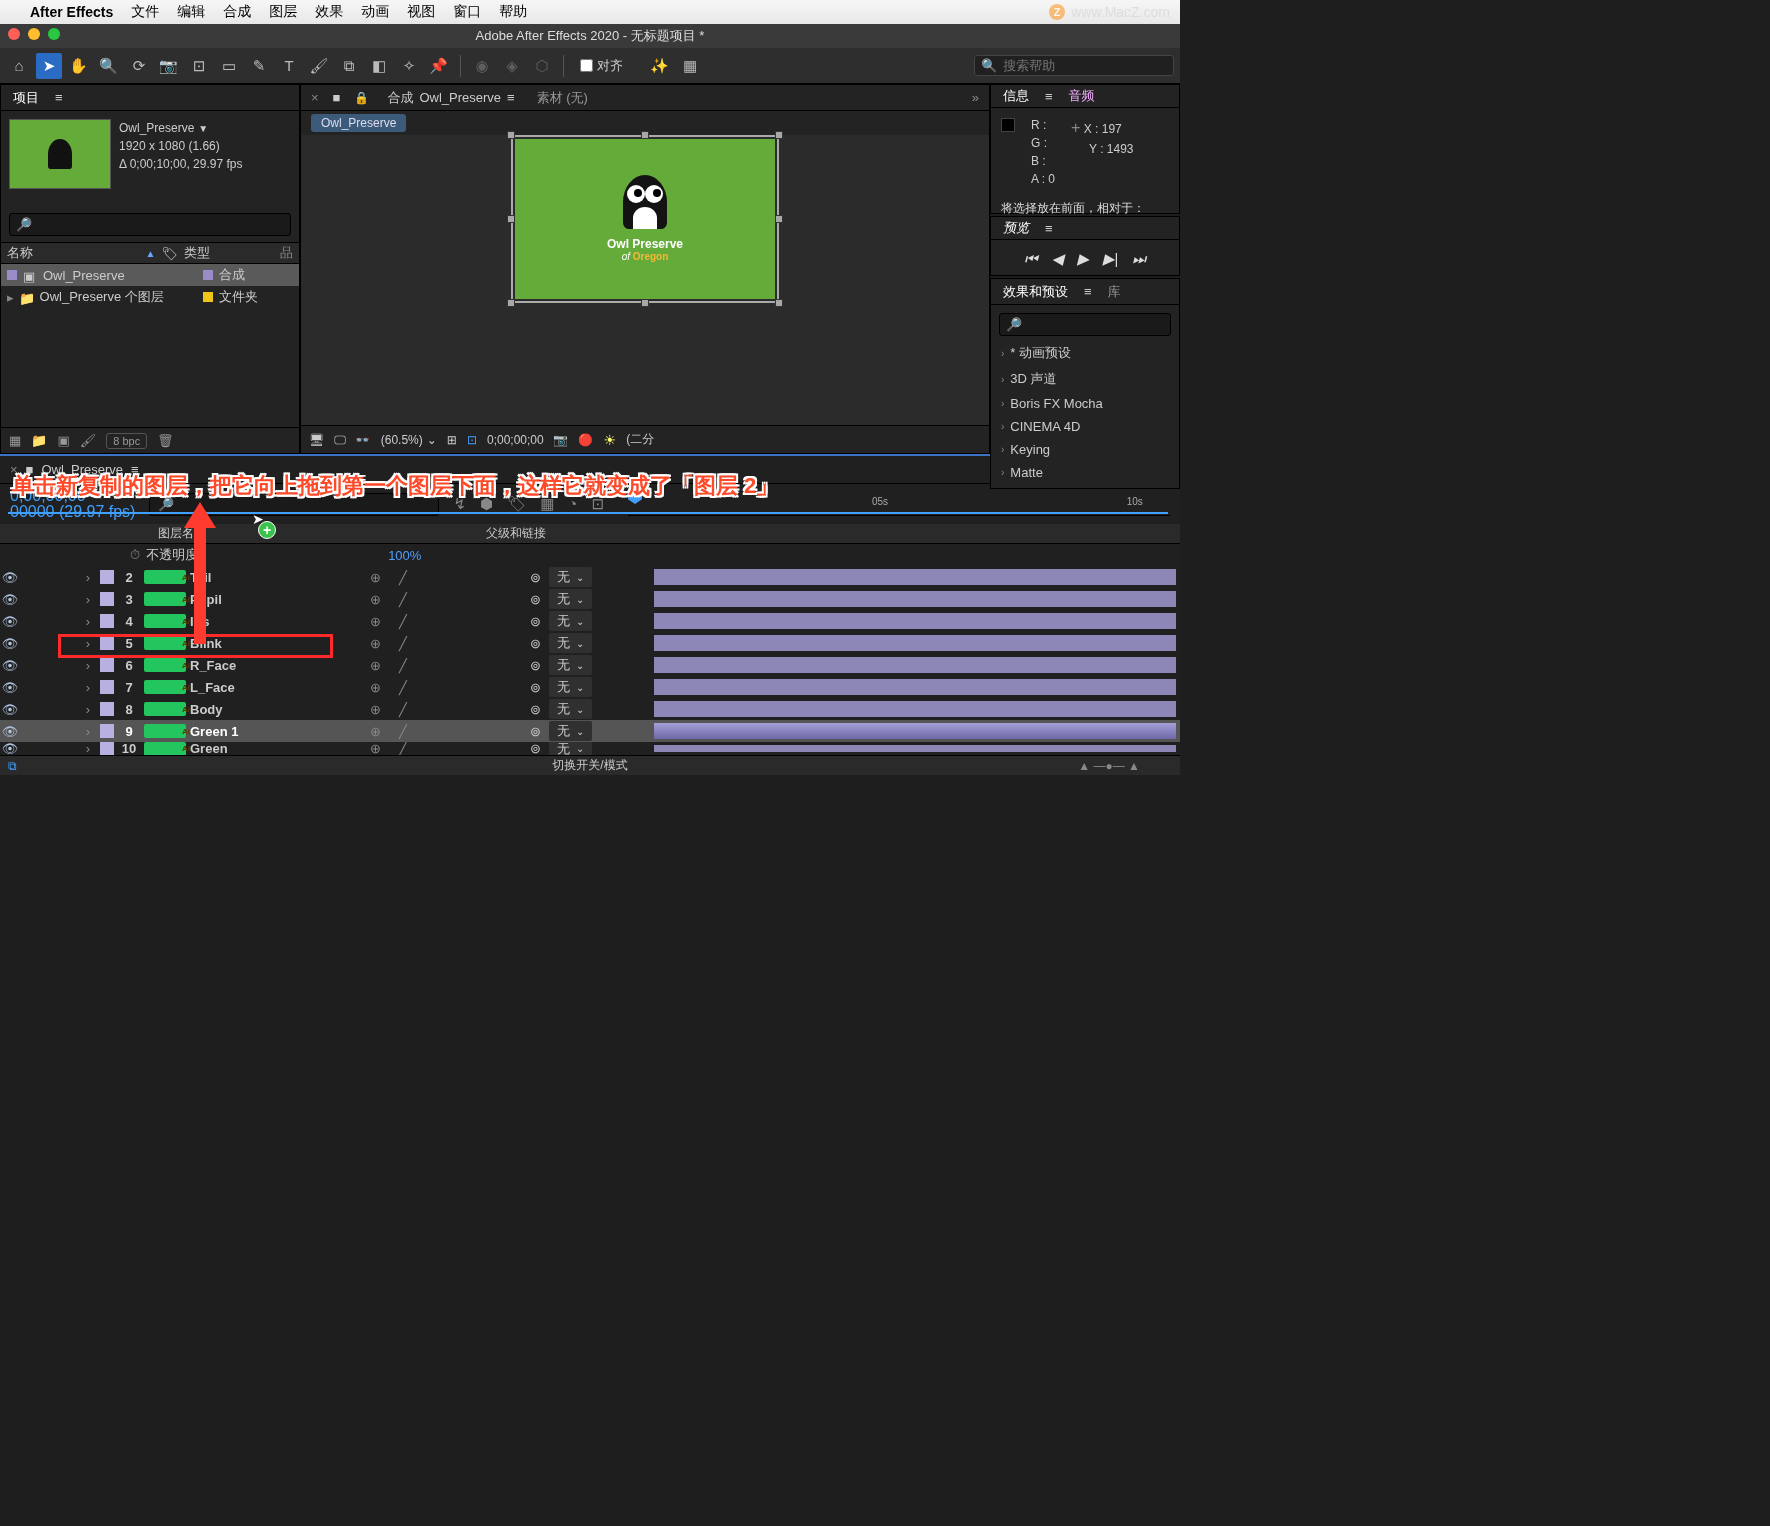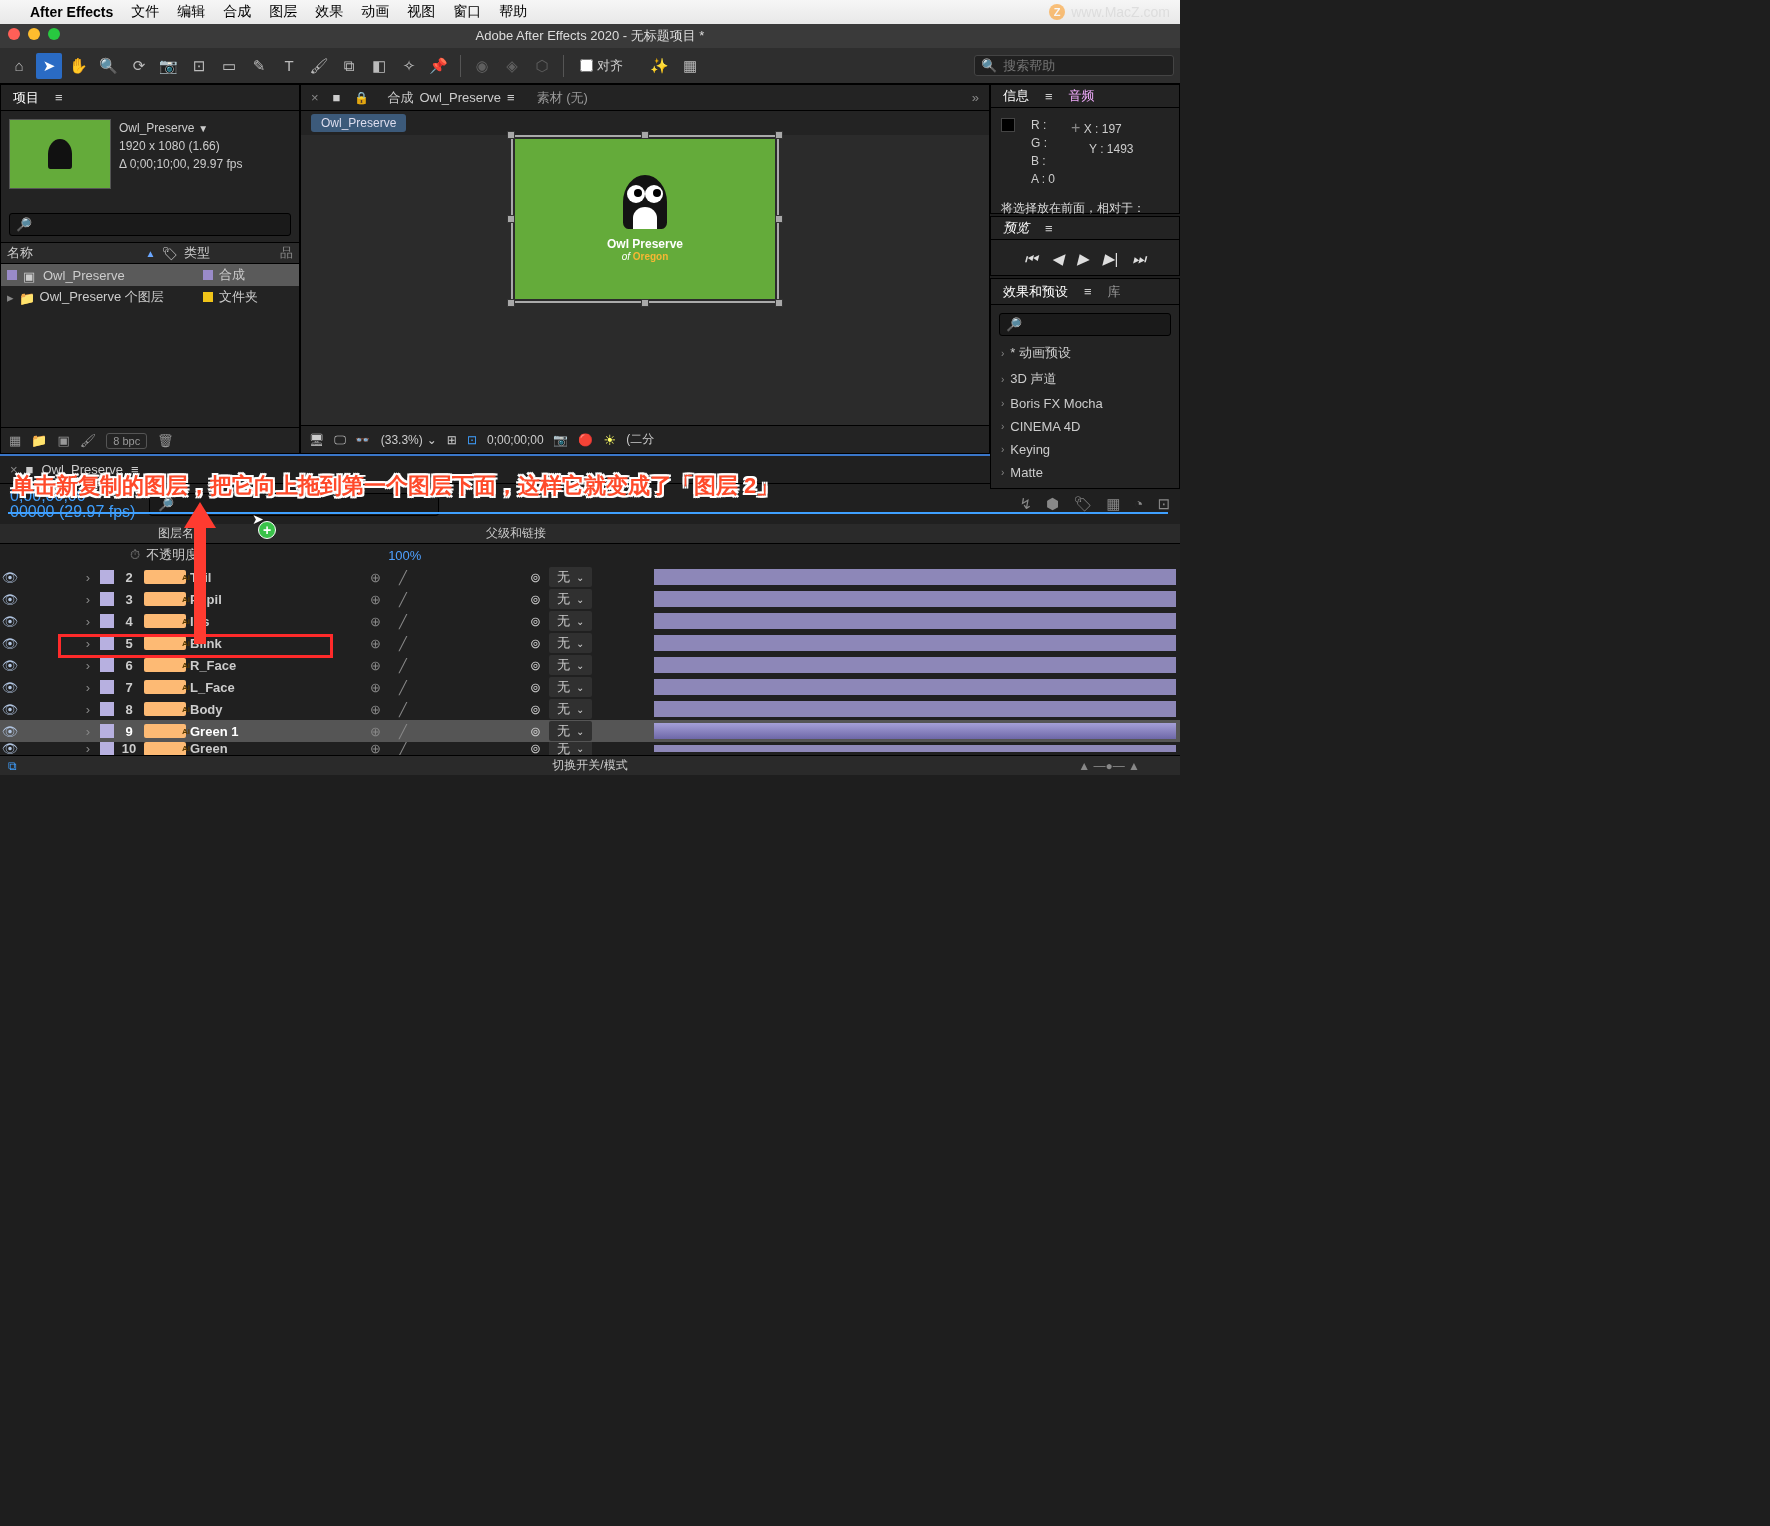--- a/index.html
+++ b/index.html
@@ -98,21 +98,21 @@
 .tl-ruler .tick{position:absolute;top:4px;font-size:10px;color:#aaa;}
 .tl-cols{height:20px;background:#2a2a2a;border-bottom:1px solid #000;display:flex;align-items:center;font-size:12px;color:#ccc;padding:0 6px;}
 .tl-body{}
 .tl-row{height:22px;display:flex;align-items:center;font-size:13px;}
 .tl-row.opa{background:#202020;}
 .tl-row .c-eye{width:20px;text-align:center;color:#b0c4e0;}
 .tl-row .c-sp{width:60px;}
 .tl-row .c-exp{width:16px;text-align:center;color:#888;}
 .tl-row .c-sw{width:14px;height:14px;background:#b7b0e0;margin:0 4px;}
 .tl-row .c-num{width:22px;text-align:center;color:#ccc;font-weight:bold;}
-.tl-row .c-ai{width:16px;height:14px;background:#fdba74;color:#5a3a00;font-size:8px;font-weight:bold;display:flex;align-items:center;justify-content:center;border-radius:2px;margin:0 4px;padding-left:42px;}
+.tl-row .c-ai{width:16px;height:14px;background:#22c55e;color:#5a3a00;font-size:8px;font-weight:bold;display:flex;align-items:center;justify-content:center;border-radius:2px;margin:0 4px;padding-left:42px;}
 .tl-row .c-name{width:180px;color:#ccc;font-weight:bold;}
 .tl-row .c-switches{width:160px;display:flex;align-items:center;gap:18px;color:#888;}
 .tl-row .c-parent{width:120px;display:flex;align-items:center;gap:8px;color:#ccc;}
 .tl-row .c-parent .pd{background:#303030;padding:1px 8px;border-radius:2px;display:flex;align-items:center;gap:6px;}
 .tl-row .c-bar{flex:1;position:relative;height:100%;}
 .tl-row .c-bar .bar{position:absolute;left:4px;right:4px;top:3px;bottom:3px;background:#8d87b8;}
 .tl-row.sel{background:#555;}
 .tl-row.sel .c-name,.tl-row.sel .c-num{color:#fff;}
 .tl-row.sel .c-bar .bar{background:linear-gradient(#a5a0d8,#6e68a8);}
 .highlight-box{position:absolute;border:3px solid #ff2a2a;pointer-events:none;}
@@ -295,21 +295,21 @@
         <div class="handle h-bl"></div>
         <div class="handle h-b"></div>
         <div class="handle h-br"></div>
       </div>
     </div>
     <div class="viewer-footer">
       <span>🖥</span>
       <span>🖵</span>
       <span>👓</span>
       <span class="zoom">
-          <span>(33.3%)</span> 
+          <span>(60.5%)</span> 
           <span>⌄</span>
         </span>
       <span>⊞</span>
       <span style="color:#3fa0ff">⊡</span>
       <span>0;00;00;00</span>
       <span>📷</span>
       <span>🔴</span>
       <span style="color:#ff6;font-size:14px">☀</span>
       <span>(二分</span>
     </div>
@@ -407,20 +407,27 @@
         <span>🔎</span>
       </div>
     <div class="tl-icons">
       <span>↯</span>
       <span>⬢</span>
       <span>🏷</span>
       <span>▦</span>
       <span>◔</span>
       <span>⊡</span>
     </div>
+    <div class="tl-ruler" style="width:200px;margin-left:10px;">
+      <div class="cti">
+          <div class="cti-head"></div>
+        </div>
+      <span class="tick" style="left:45%">05s</span>
+      <span class="tick" style="left:92%">10s</span>
+    </div>
   </div>
   <div class="tl-cols">
     <span style="width:96px"></span>
       <span style="width:16px"></span>
       <span style="width:40px"></span>
     <span>图层名称</span>
     <span style="margin-left:280px">父级和链接</span>
   </div>
   <div class="tl-body" id="tl-body">
     <div class="tl-row opa">

